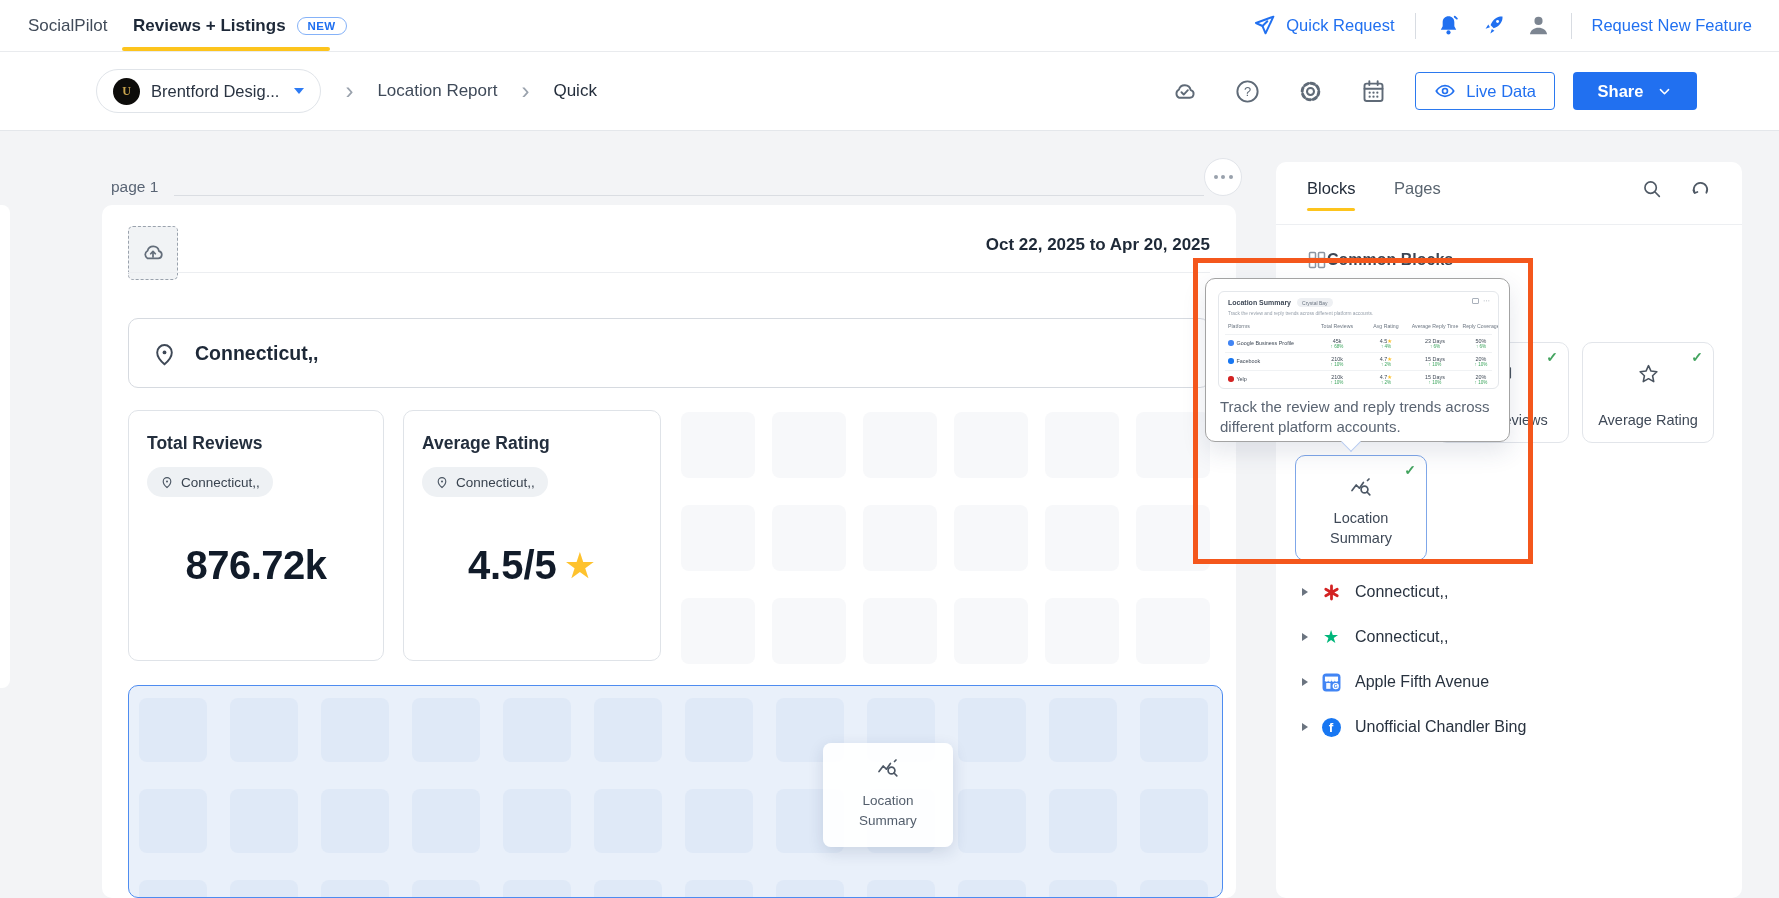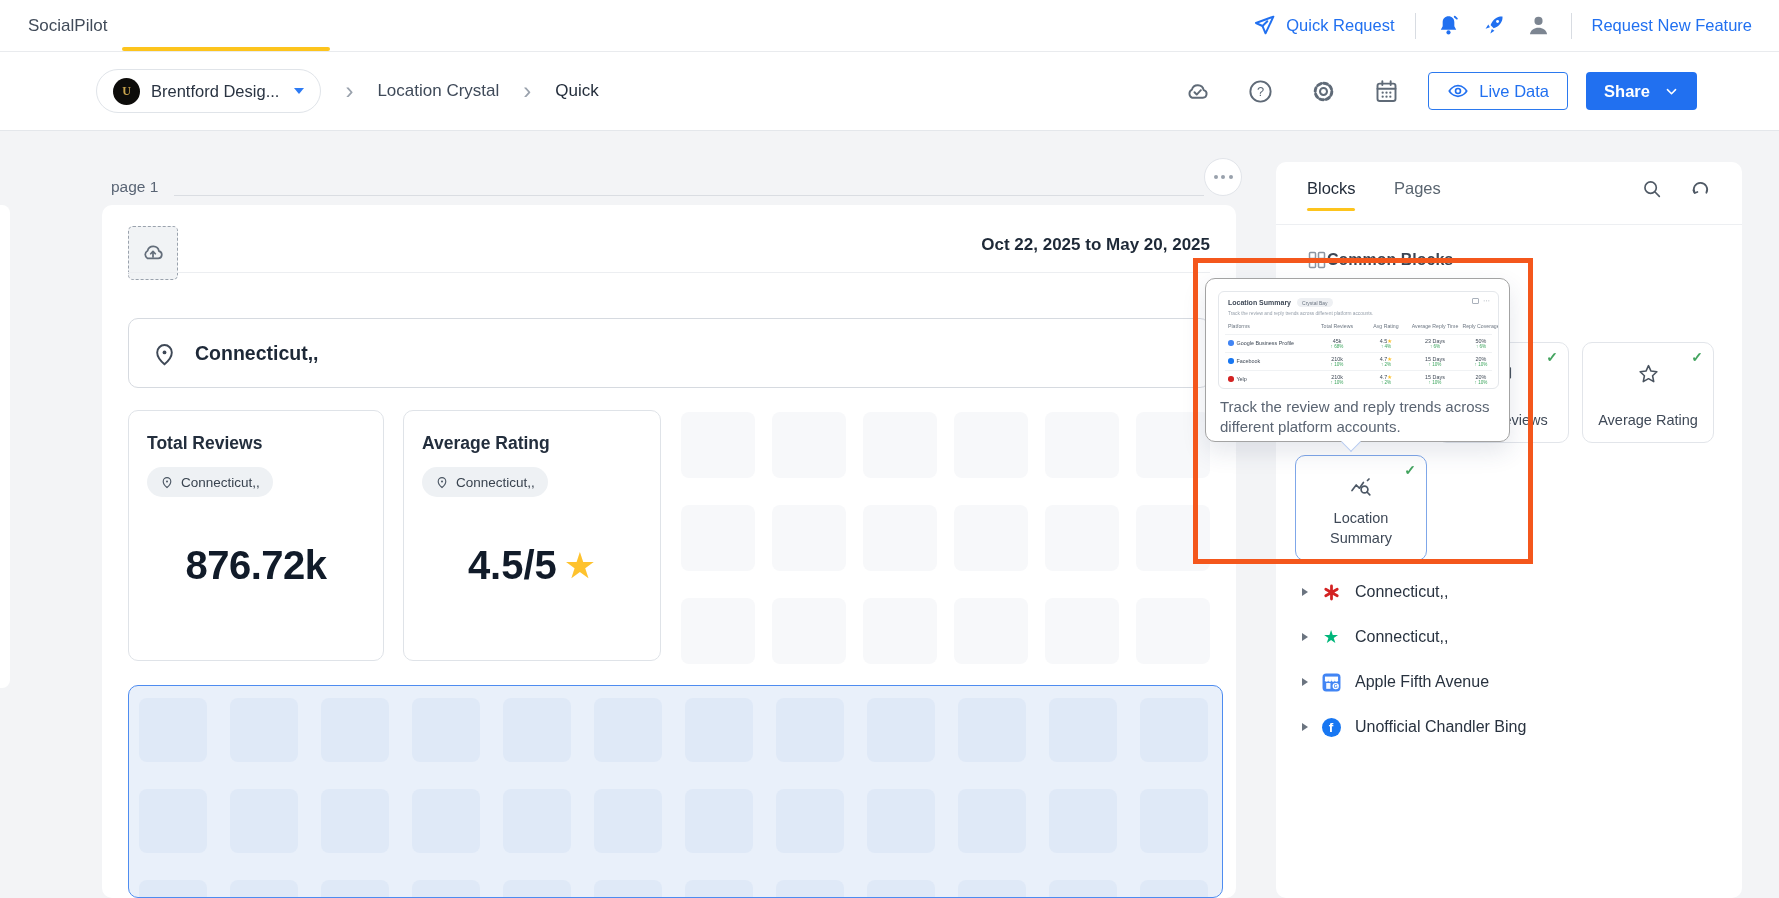--- a/index.html
+++ b/index.html
@@ -25,21 +25,21 @@
   .avatar{width:27px;height:27px;border-radius:50%;background:#0d0c0a;color:#c9a44c;font-size:12px;font-weight:700;display:flex;align-items:center;justify-content:center;font-family:"Liberation Serif",serif}
   .account-name{font-size:16.5px;color:#2a3442}
   .caret-down{width:0;height:0;border-left:5.5px solid transparent;border-right:5.5px solid transparent;border-top:6.5px solid #2d7bf4;margin-left:4px}
   .crumb-sep{font-size:24px;color:#9aa2ad;margin:0 24px;line-height:1}
   .crumb{font-size:17px;color:#3f4a59}
   .crumb.current{color:#242e3c;font-weight:500}
   .h2-spacer{flex:1}
   .h2-icons{display:flex;align-items:center;gap:36px;margin-right:28px}
   .h2-ic{width:27px;height:27px;cursor:pointer}
   .btn-live{height:38px;display:flex;align-items:center;gap:10px;border:1px solid #2b79ef;border-radius:4px;color:#2170f0;font-size:16.5px;padding:0 18px;background:#fff;margin-right:18px;cursor:pointer}
-  .btn-share{height:38px;width:111px;display:flex;align-items:center;justify-content:center;gap:14px;background:#2170f0;border-radius:4px;color:#fff;font-size:16.5px;font-weight:600;border:none;cursor:pointer}
+  .btn-share{height:38px;width:124px;display:flex;align-items:center;justify-content:center;gap:14px;background:#2170f0;border-radius:4px;color:#fff;font-size:16.5px;font-weight:600;border:none;cursor:pointer}
 
   
   .page-row{position:absolute;left:111px;top:158px;width:1131px;height:38px;display:flex;align-items:flex-end}
   .page-label{font-size:15.5px;color:#5a6575;white-space:nowrap}
   .page-line{flex:1;height:1px;background:#dadde2;margin-left:16px}
   .ellipsis-btn{width:38px;height:38px;border-radius:50%;border:1px solid #e2e5ea;background:#fff;display:flex;align-items:center;justify-content:center;gap:3.5px;cursor:pointer;flex:0 0 auto}
   .ellipsis-btn i{width:4px;height:4px;border-radius:50%;background:#99a1ac}
 
   .left-sliver{position:absolute;left:0;top:205px;width:10px;height:483px;background:#fff;border-radius:0 8px 8px 0}
 
@@ -114,20 +114,24 @@
   .pv-val i{display:block;font-style:normal;font-size:4.6px;color:#3ba55d;white-space:nowrap}
   .pv-star{color:#fec22d}
 
   .orange-rect{position:absolute;left:1193px;top:258px;width:340px;height:306px;border:5px solid #f4571c;z-index:60;pointer-events:none}
 </style>
 </head>
 <body>
 
 <div class="topnav">
   <div class="brand">SocialPilot</div>
+  <div class="tab">
+    <span class="tab-label">Reviews + Listings</span>
+    <span class="new-badge">NEW</span>
+  </div>
   <div class="tab-underline"></div>
   <div class="nav-right">
     <div class="blue-link">
       <span>
           <svg class="nav-ic" viewBox="0 0 24 24" fill="none" stroke="#2170f0" stroke-width="1.9" stroke-linejoin="round" stroke-linecap="round">
             <path d="M20.5 3.5L3.8 9.6l6.3 2.9 2.9 7 7.5-16z"></path>
             <path d="M10.1 12.5l4.6-4.6"></path>
           </svg>
         </span>
       <span>Quick Request</span>
@@ -160,21 +164,21 @@
   </div>
 </div>
 
 <div class="header2">
   <div class="account-pill">
     <span class="avatar">U</span>
     <span class="account-name">Brentford Desig...</span>
     <span class="caret-down"></span>
   </div>
   <span class="crumb-sep">›</span>
-  <span class="crumb">Location Crystal</span>
+  <span class="crumb">Location Report</span>
   <span class="crumb-sep">›</span>
   <span class="crumb current">Quick</span>
   <div class="h2-spacer"></div>
   <div class="h2-icons">
     <span>
         <svg class="h2-ic" viewBox="0 0 24 24" fill="none" stroke="#5f6a77" stroke-width="1.7" stroke-linecap="round" stroke-linejoin="round">
           <path d="M7 17.5h9.8a3.4 3.4 0 0 0 .7-6.7 5.4 5.4 0 0 0-10.5-.4A4 4 0 0 0 7 17.5z"></path>
           <path d="M9.3 12.7l2 2 3.7-3.9"></path>
         </svg>
       </span>
@@ -238,21 +242,21 @@
 
 <div class="canvas">
   <div class="upload-box">
     <span>
         <svg width="26" height="26" viewBox="0 0 24 24" fill="none" stroke="#636d7a" stroke-width="1.6" stroke-linecap="round" stroke-linejoin="round">
           <path d="M7 17h9.8a3.4 3.4 0 0 0 .7-6.7 5.4 5.4 0 0 0-10.5-.4A4 4 0 0 0 7 17z"></path>
           <path d="M12 15.6v-4.8M9.9 12.7l2.1-2.1 2.1 2.1"></path>
         </svg>
       </span>
   </div>
-  <div class="date-range">Oct 22, 2025 to May 20, 2025</div>
+  <div class="date-range">Oct 22, 2025 to Apr 20, 2025</div>
   <div class="canvas-div"></div>
 
   <div class="loc-bar">
     <span>
         <svg width="27" height="27" viewBox="0 0 24 24" fill="none" stroke="#3e4856" stroke-width="1.7">
           <path d="M12 21.5S5.5 15.9 5.5 11a6.5 6.5 0 0 1 13 0c0 4.9-6.5 10.5-6.5 10.5z"></path>
           <circle cx="12" cy="11" r="1.7" fill="#3e4856" stroke="none"></circle>
         </svg>
       </span>
     <span class="loc-bar-label">Connecticut,,</span>
@@ -342,20 +346,32 @@
         <div class="skel-cell"></div>
         <div class="skel-cell"></div>
         <div class="skel-cell"></div>
         <div class="skel-cell"></div>
         <div class="skel-cell"></div>
         <div class="skel-cell"></div>
         <div class="skel-cell"></div>
         <div class="skel-cell"></div>
         <div class="skel-cell"></div>
       </div>
+    <div class="ghost-card">
+      <span><svg width="24" height="24" viewBox="0 0 24 24" fill="none" stroke="#4d5866" stroke-width="1.7" stroke-linecap="round" stroke-linejoin="round">
+            <path d="M3 14.5l4.2-5.5 3.2 3.2 4-5.7"></path>
+            <circle cx="15.5" cy="13.5" r="3.4"></circle>
+            <path d="M18 16l2.8 2.8"></path>
+            <path d="M18.5 4.5L20 3"></path>
+          </svg></span>
+      <div class="glabel">
+        <div>Location</div>
+        <div>Summary</div>
+      </div>
+    </div>
   </div>
 </div>
 
 <div class="sidebar">
   <div class="sb-tab-blocks">Blocks</div>
   <div class="sb-underline"></div>
   <div class="sb-tab-pages">Pages</div>
   <div class="sb-icons">
     <span>
         <svg width="22" height="22" viewBox="0 0 24 24" fill="none" stroke="#4f5965" stroke-width="1.8" stroke-linecap="round">

